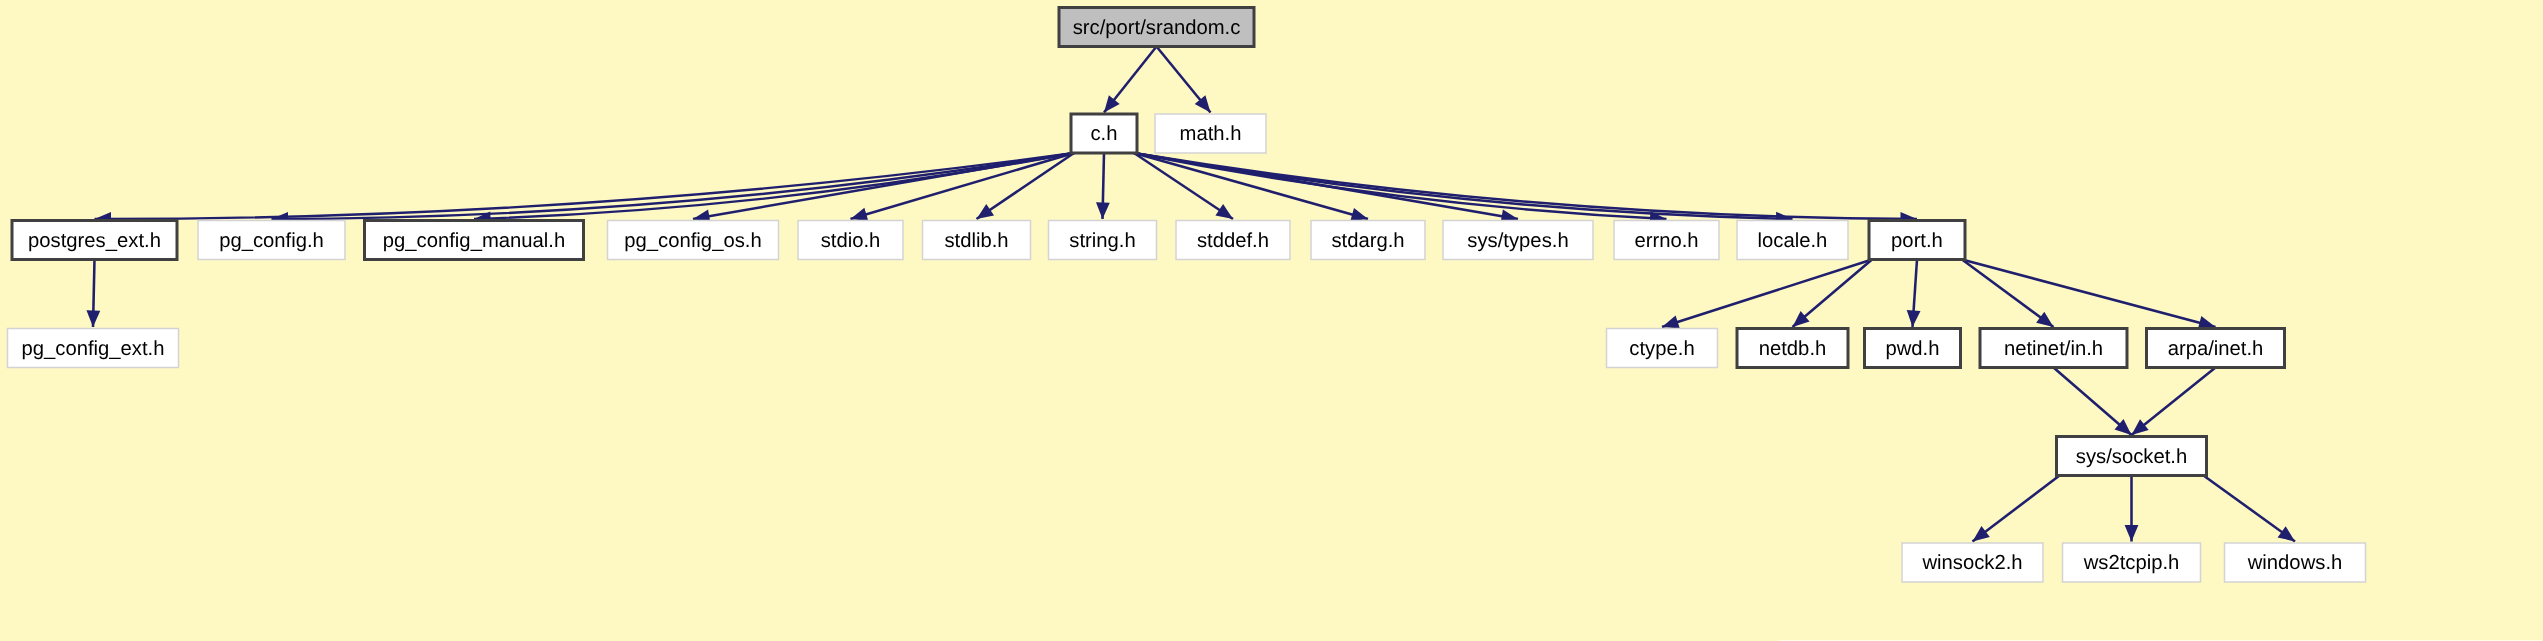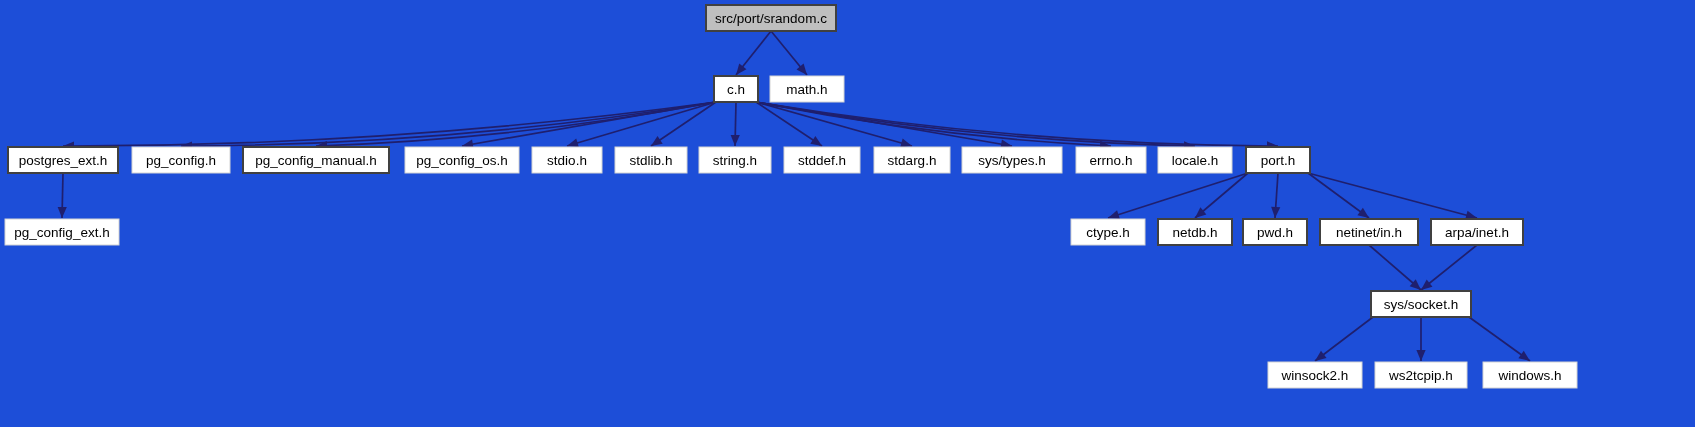--- a/index.html
+++ b/index.html
@@ -4,21 +4,21 @@
 <style>
   html, body {
     margin: 0;
     padding: 0;
     background: #ffffff;
   }
   #graph-root {
     position: relative;
     width: 1695px;
     height: 427px;
-    background: #1d4ed8;
+    background: #fef9c3;
     font-family: "Liberation Sans", sans-serif;
     overflow: hidden;
   }
   svg#graph-svg {
     position: absolute;
     left: 0;
     top: 0;
     width: 1695px;
     height: 427px;
   }

